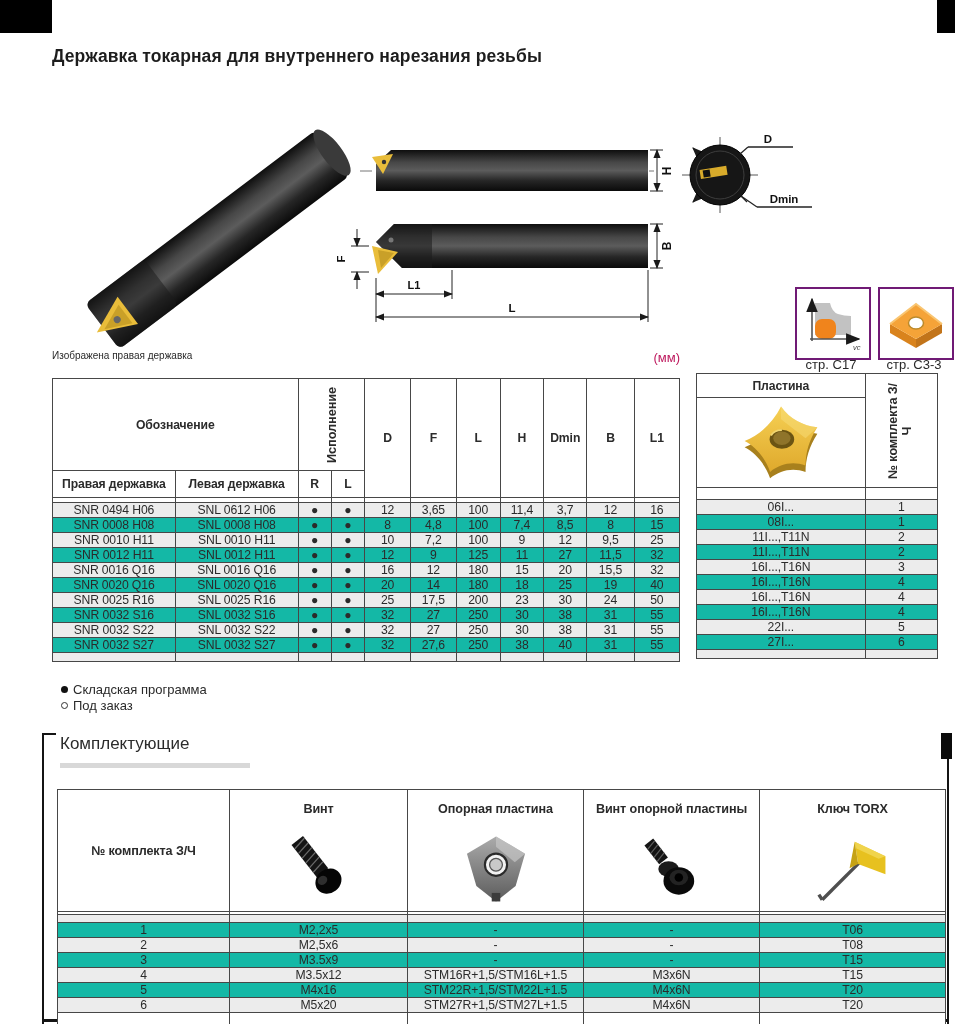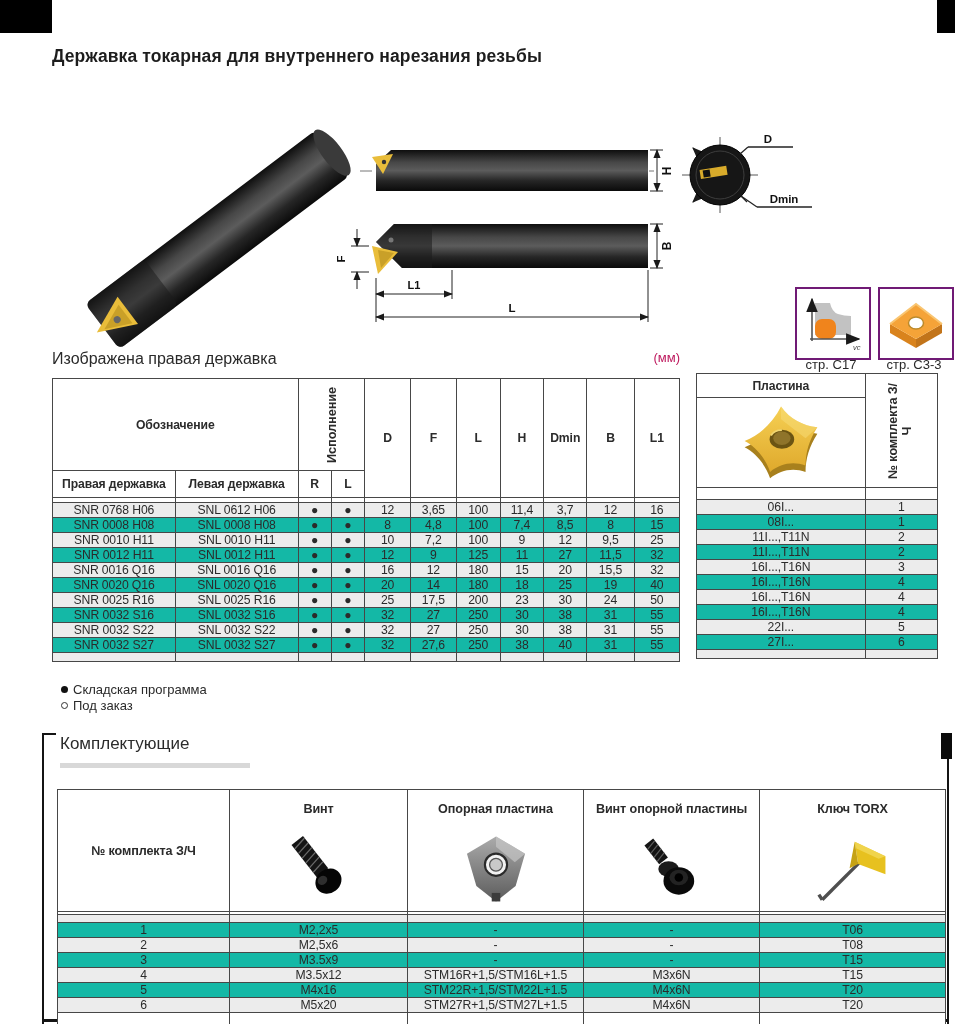--- a/index.html
+++ b/index.html
@@ -8,21 +8,21 @@
   .abs{position:absolute;}
 
   
   .corner-left{left:0;top:0;width:52px;height:33px;background:#000;}
   .corner-right{left:937px;top:0;width:18px;height:33px;background:#000;}
 
   .page-title{left:52px;top:46px;font-size:17.5px;font-weight:bold;color:#1d1d1d;letter-spacing:.1px;}
 
   .drawing-svg{left:0;top:100px;width:955px;height:250px;}
 
-  .note-left{left:52px;top:350px;font-size:16px;color:#2a2a2a;}
+  .note-left{left:52px;top:350px;font-size:10px;color:#2a2a2a;}
   .note-mm{left:615px;top:350px;width:65px;text-align:right;font-size:13px;color:#be185d;}
 
   .ref-box{width:72px;height:69px;border:2px solid #701a75;background:#fff;display:flex;align-items:center;justify-content:center;}
   .ref-box1{left:795px;top:287px;}
   .ref-box2{left:878px;top:287px;}
   .ref-label{top:357px;width:76px;text-align:center;font-size:13px;color:#2a2a2a;}
   .ref-label1{left:793px;}
   .ref-label2{left:876px;}
 
   
@@ -236,21 +236,21 @@
           <td></td>
           <td></td>
           <td></td>
           <td></td>
           <td></td>
           <td></td>
         </tr>
       </tbody>
     <tbody class="databody">
         <tr class="zg">
-          <td class="desig">SNR 0768 H06</td>
+          <td class="desig">SNR 0494 H06</td>
           <td class="desig">SNL 0612 H06</td>
           <td class="dot">●</td>
           <td class="dot">●</td>
           <td class="num">12</td>
           <td class="num">3,65</td>
           <td class="num">100</td>
           <td class="num">11,4</td>
           <td class="num">3,7</td>
           <td class="num">12</td>
           <td class="num">16</td>

